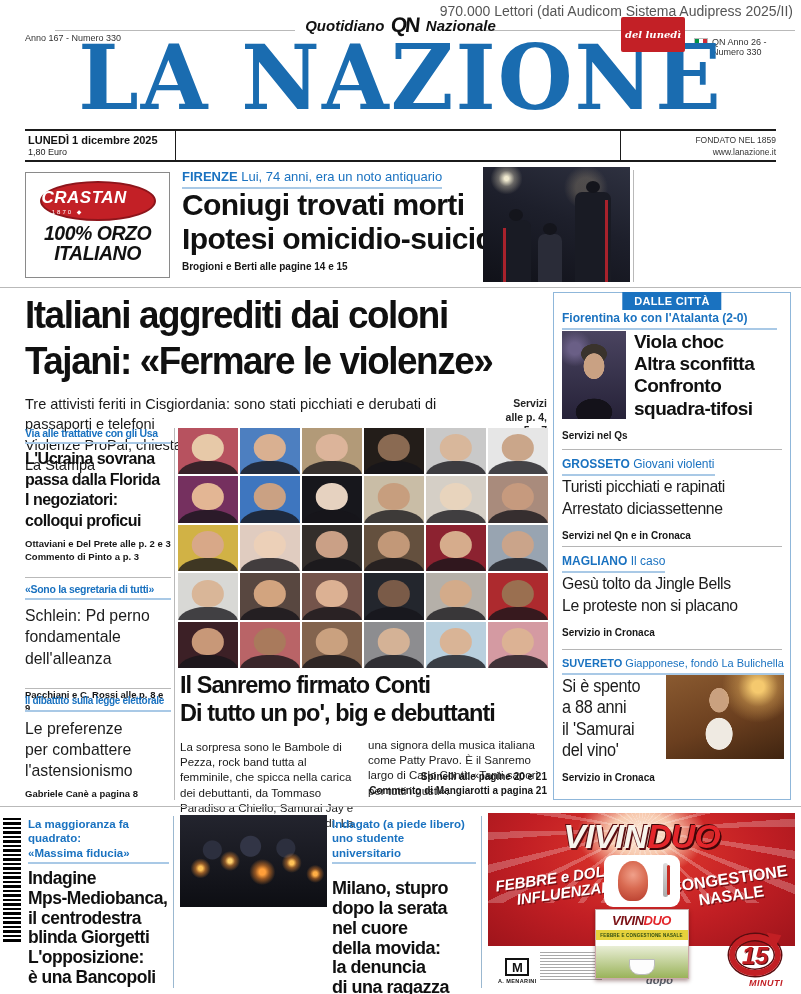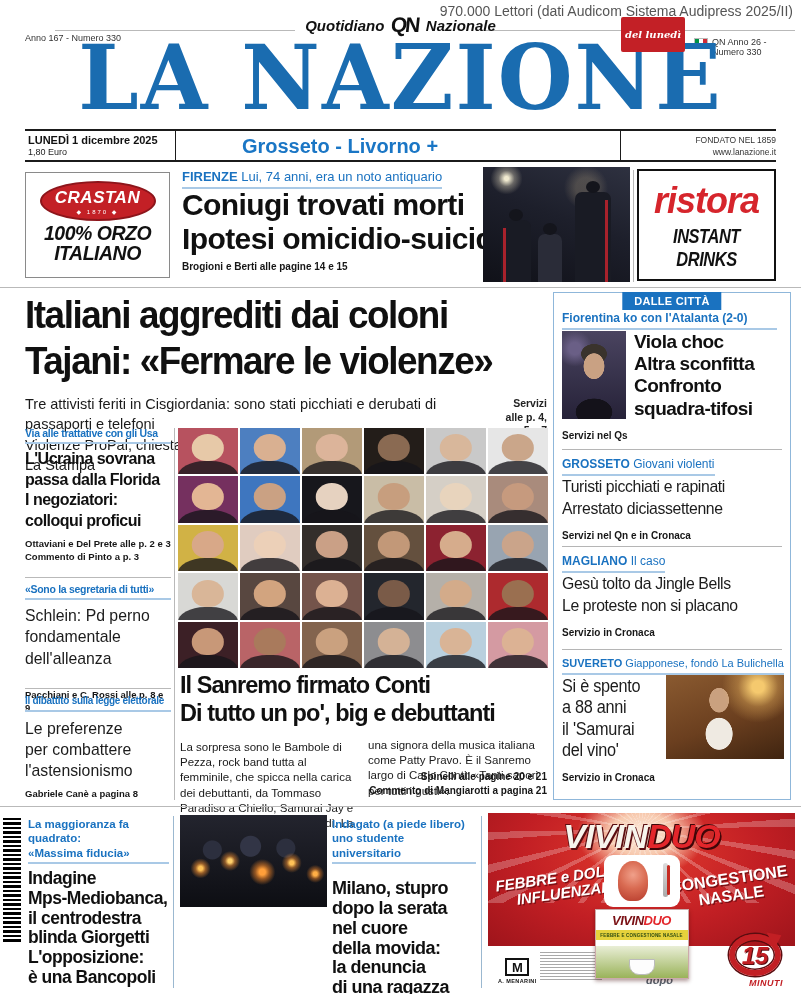--- a/index.html
+++ b/index.html
@@ -39,21 +39,21 @@
   
   .datebar-line{position:absolute;left:25px;width:751px;height:2px;background:#1b1b1b}
   .cell-divider{position:absolute;background:#1b1b1b;width:1px;height:31px;top:130px}
   .date{top:134px;left:28px;font-size:11px;font-weight:800;color:#111}
   .price{top:147px;left:28px;font-size:9px;color:#222}
   .edition{top:135px;left:180px;width:320px;text-align:center;font-size:20px;font-weight:800;color:#1a76c5}
   .founded{top:135px;left:630px;width:146px;text-align:right;font-size:8.5px;color:#333;line-height:1.4}
 
   
   .crastan{top:172px;left:25px;width:145px;height:106px;border:1px solid #8a8a8a;background:#fff;text-align:center}
-  .crastan .oval{margin:8px auto 2px;width:116px;height:40px;background:var(--red);border-radius:50%;color:#fff;display:flex;flex-direction:column;align-items:center;justify-content:center;border:2px solid #8d151b}
+  .crastan .oval{margin:8px auto 2px;width:116px;height:40px;background:var(--red);border-radius:50%;color:#fff;display:flex;flex-direction:column;align-items:flex-start;justify-content:center;border:2px solid #8d151b}
   .crastan .oval .b{font-weight:800;font-style:italic;font-size:17px;letter-spacing:.5px}
   .crastan .oval .y{font-size:6px;letter-spacing:2px}
   .crastan .l{font-style:italic;font-weight:800;font-size:19.5px;color:#111;line-height:1.05;letter-spacing:-.5px}
 
   
   .ts-kicker{top:169px;left:182px;font-size:13px;display:inline-block}
   .ts-hl{top:188px;left:182px;font-size:30px;line-height:1.14;letter-spacing:-.6px}
   .ts-byline{top:260px;left:182px}
 
   
@@ -183,21 +183,20 @@
   <div class="abs issue" style="top:37px;left:712px">QN Anno 26 - Numero 330</div>
 
   <div class="abs masthead">LA NAZIONE</div>
 
   <div class="datebar-line" style="top:129px"></div>
   <div class="datebar-line" style="top:160px"></div>
   <div class="cell-divider" style="left:175px"></div>
   <div class="cell-divider" style="left:620px"></div>
   <div class="abs date">LUNEDÌ 1 dicembre 2025</div>
   <div class="abs price">1,80 Euro</div>
-  <div class="abs edition">Grosseto - Livorno +</div>
   <div class="abs founded">
     <div>FONDATO NEL 1859</div>
     <div>www.lanazione.it</div>
   </div>
 
   <div class="abs crastan">
     <div class="oval">
       <div class="b">CRASTAN</div>
       <div class="y">◆ 1870 ◆</div>
     </div>
@@ -213,24 +212,20 @@
   <div class="abs photo-cara">
     <div class="fig" style="left:18px;width:30px;height:62px">
         <div class="stripe" style="left:2px"></div>
       </div>
     <div class="fig" style="left:92px;width:36px;height:90px">
         <div class="stripe" style="right:3px"></div>
       </div>
     <div class="fig" style="left:55px;width:24px;height:48px;background:#2a2c38"></div>
   </div>
 
-  <div class="abs ristora">
-    <div class="b">ristora</div>
-    <div class="t">INSTANT DRINKS</div>
-  </div>
 
   <div class="hr" style="top:287px;left:0;width:801px"></div>
   <div class="vr" style="top:170px;left:633px;height:112px"></div>
 
   <div class="abs main-hl hl pre">Italiani aggrediti dai coloni
 Tajani: «Fermare le violenze»</div>
   <div class="abs main-deck pre">Tre attivisti feriti in Cisgiordania: sono stati picchiati e derubati di passaporti e telefoni
 Violenze ProPal, chiesta la chiusura del centro sociale che ha devastato La Stampa</div>
   <div class="abs main-services pre byline">Servizi
 alle p. 4, 5 e 7</div>

